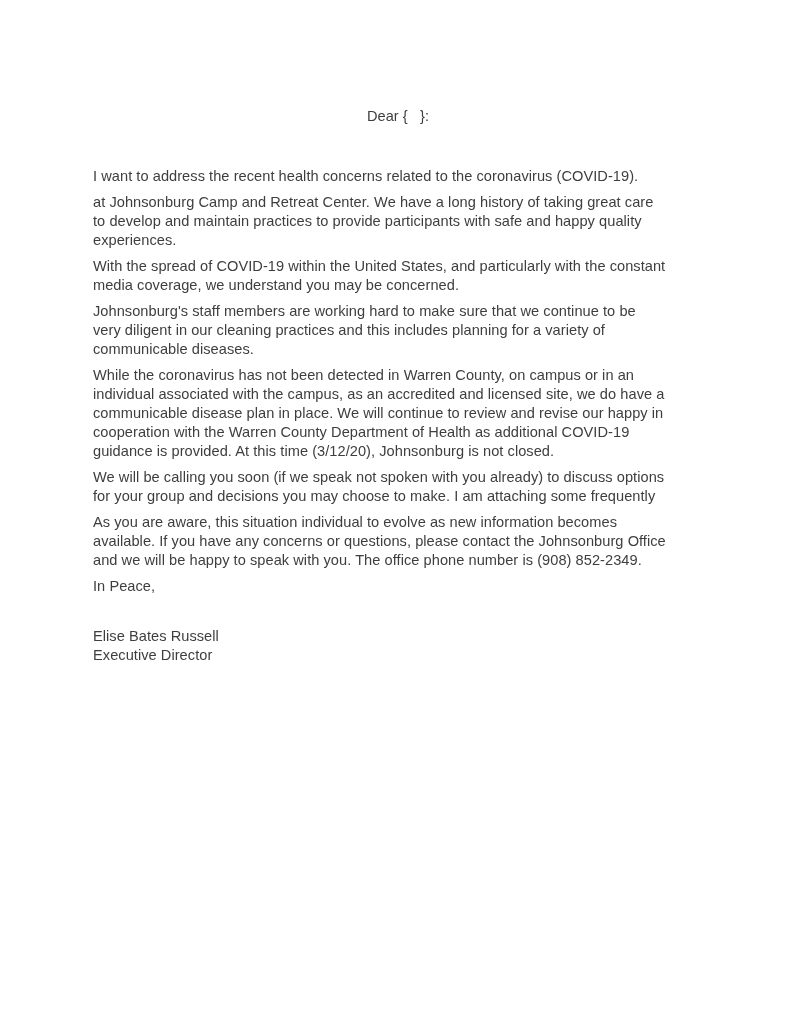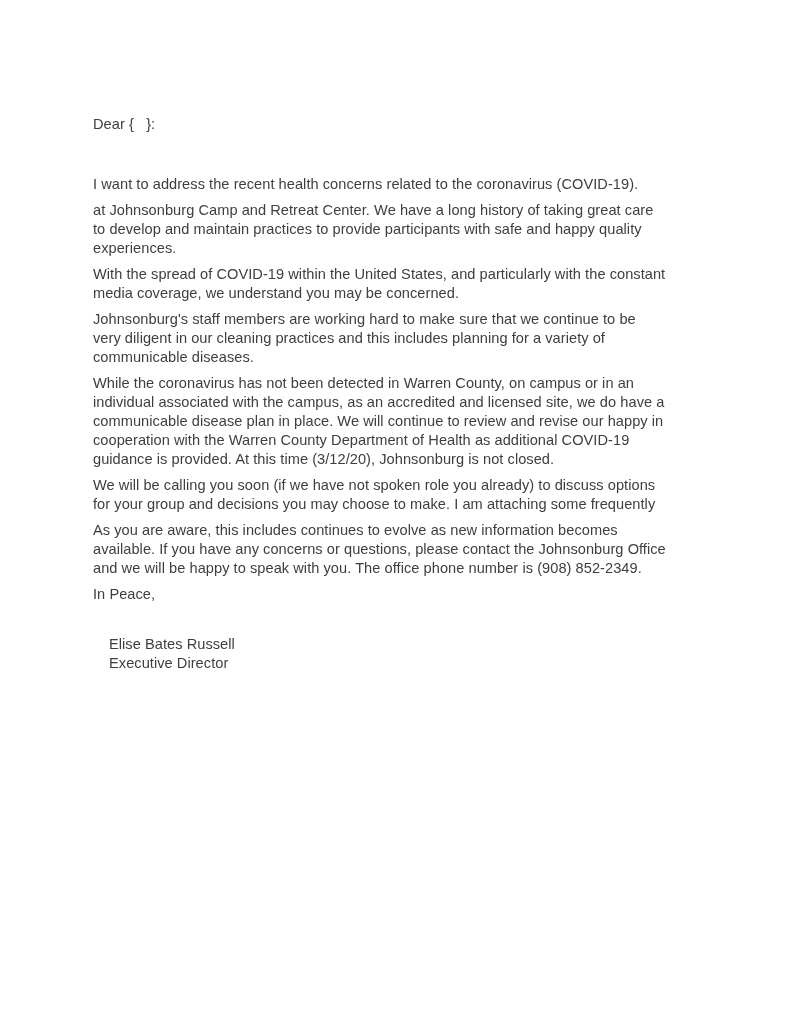--- a/index.html
+++ b/index.html
@@ -27,30 +27,31 @@
   }
   p {
     margin: 0;
   }
   .line {
     display: block;
     white-space: pre-wrap;
   }
   .greeting {
     white-space: pre-wrap;
-    margin: 16px 0 41px 0;
+    margin: 8px 0 41px 0;
+    text-align: center;
   }
   .para {
     margin: 0 0 7px 0;
   }
   .closing {
     margin: 0 0 31px 0;
   }
   .signature {
-    margin: 16px;
+    margin: 0;
   }
 </style>
 </head>
 <body style="background: rgb(255, 255, 255); color: rgb(62, 62, 62);">
 
 <main class="page">
   <p class="greeting">Dear {   }:</p>
 
   <div>
       <p class="para">
@@ -71,25 +72,25 @@
         <span class="line">communicable diseases.</span>
       </p>
       <p class="para">
         <span class="line">While the coronavirus has not been detected in Warren County, on campus or in an</span>
         <span class="line">individual associated with the campus, as an accredited and licensed site, we do have a</span>
         <span class="line">communicable disease plan in place. We will continue to review and revise our happy in</span>
         <span class="line">cooperation with the Warren County Department of Health as additional COVID-19</span>
         <span class="line">guidance is provided. At this time (3/12/20), Johnsonburg is not closed.</span>
       </p>
       <p class="para">
-        <span class="line">We will be calling you soon (if we have not spoken role you already) to discuss options</span>
+        <span class="line">We will be calling you soon (if we speak not spoken with you already) to discuss options</span>
         <span class="line">for your group and decisions you may choose to make. I am attaching some frequently</span>
       </p>
       <p class="para">
-        <span class="line">As you are aware, this includes continues to evolve as new information becomes</span>
+        <span class="line">As you are aware, this situation individual to evolve as new information becomes</span>
         <span class="line">available. If you have any concerns or questions, please contact the Johnsonburg Office</span>
         <span class="line">and we will be happy to speak with you. The office phone number is (908) 852-2349.</span>
       </p>
     </div>
 
   <p class="closing">In Peace,</p>
 
   <div class="signature">
     <span class="line">Elise Bates Russell</span>
     <span class="line">Executive Director</span>

